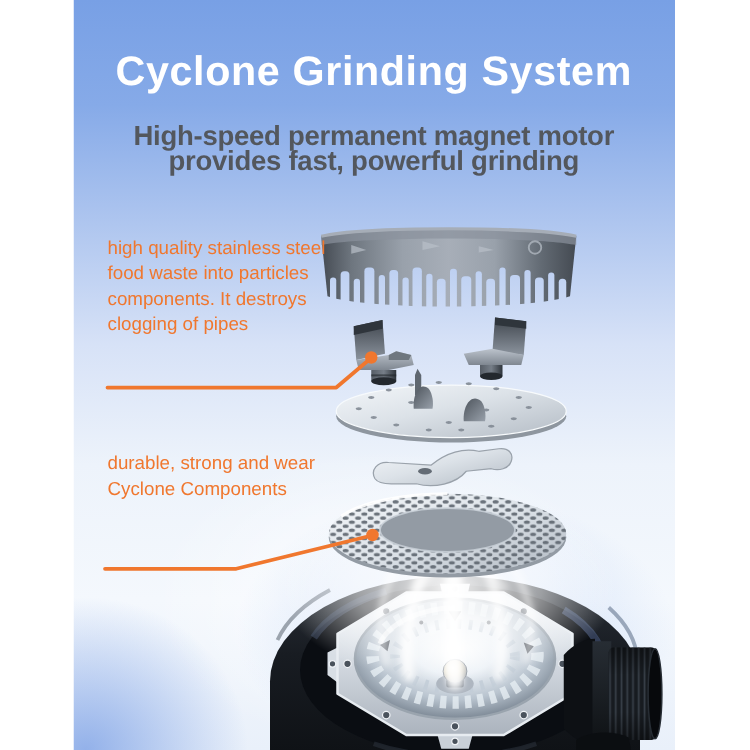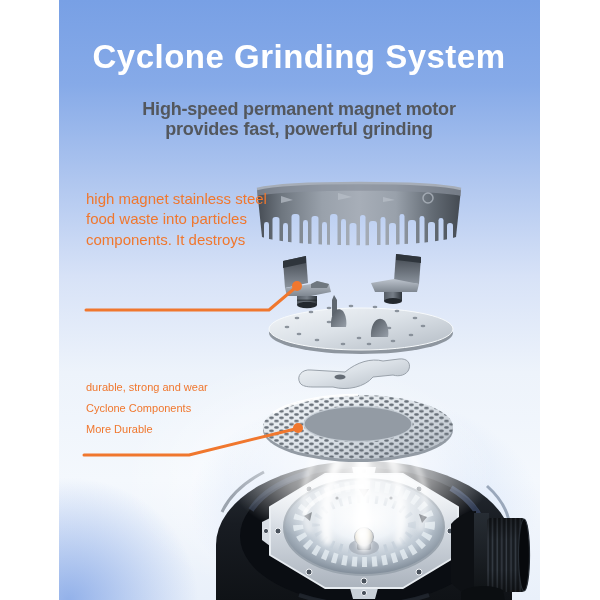--- a/index.html
+++ b/index.html
@@ -8,48 +8,48 @@
   .canvas{position:absolute;left:59px;top:0;width:481px;height:600px;overflow:hidden;
     background:
       radial-gradient(ellipse 180px 170px at 2% 100%, rgba(118,156,228,.75), rgba(118,156,228,0) 72%),
       radial-gradient(ellipse 250px 160px at 52% 80%, rgba(255,255,255,.85), rgba(255,255,255,0) 75%),
       linear-gradient(180deg,#78A0E5 0%,#86AAE8 14%,#AFC6EF 30%,#D7E2F7 46%,#EDF3FB 62%,#F4F8FD 80%,#E9F0FA 100%);
   }
   .art{position:absolute;left:0;top:0;width:480px;height:600px;z-index:1;display:block;}
   .title{position:absolute;left:0;top:38px;width:480px;margin:0;text-align:center;z-index:2;
          font-size:33px;font-weight:700;letter-spacing:.5px;color:#FFFFFF;}
   .subtitle{position:absolute;left:0;top:99px;width:480px;text-align:center;z-index:2;
-            font-size:18px;font-weight:700;line-height:20px;letter-spacing:-.2px;color:#53575D;}
+            font-size:22px;font-weight:700;line-height:20px;letter-spacing:-.2px;color:#53575D;}
   .note{position:absolute;left:27px;z-index:2;color:#F0772E;font-weight:400;}
   .note div{white-space:nowrap;}
   .note1{top:189px;font-size:15px;line-height:20.3px;}
-  .note2{top:377px;font-size:11px;line-height:21px;}
+  .note2{top:360px;font-size:15px;line-height:21px;}
 </style>
 </head>
 <body>
 
 <div class="page">
   <div class="canvas">
 
     <h1 class="title">Cyclone Grinding System</h1>
     <div class="subtitle">
       <div>High-speed permanent magnet motor</div>
       <div>provides fast, powerful grinding</div>
     </div>
 
     <div class="note note1">
-      <div>high magnet stainless steel</div>
+      <div>high quality stainless steel</div>
       <div>food waste into particles</div>
       <div>components. It destroys</div>
+      <div>clogging of pipes</div>
     </div>
 
     <div class="note note2">
       <div>durable, strong and wear</div>
       <div>Cyclone Components</div>
-      <div>More Durable</div>
     </div>
 
     <svg class="art" viewBox="0 0 480 600">
       <defs>
         <linearGradient id="ringGrad" x1="0" y1="0" x2="1" y2="0">
           <stop offset="0" stop-color="#454B53"></stop>
             <stop offset=".12" stop-color="#6E767F"></stop>
           <stop offset=".32" stop-color="#99A1AB"></stop>
             <stop offset=".5" stop-color="#A7AEB8"></stop>
           <stop offset=".68" stop-color="#99A1AB"></stop>

